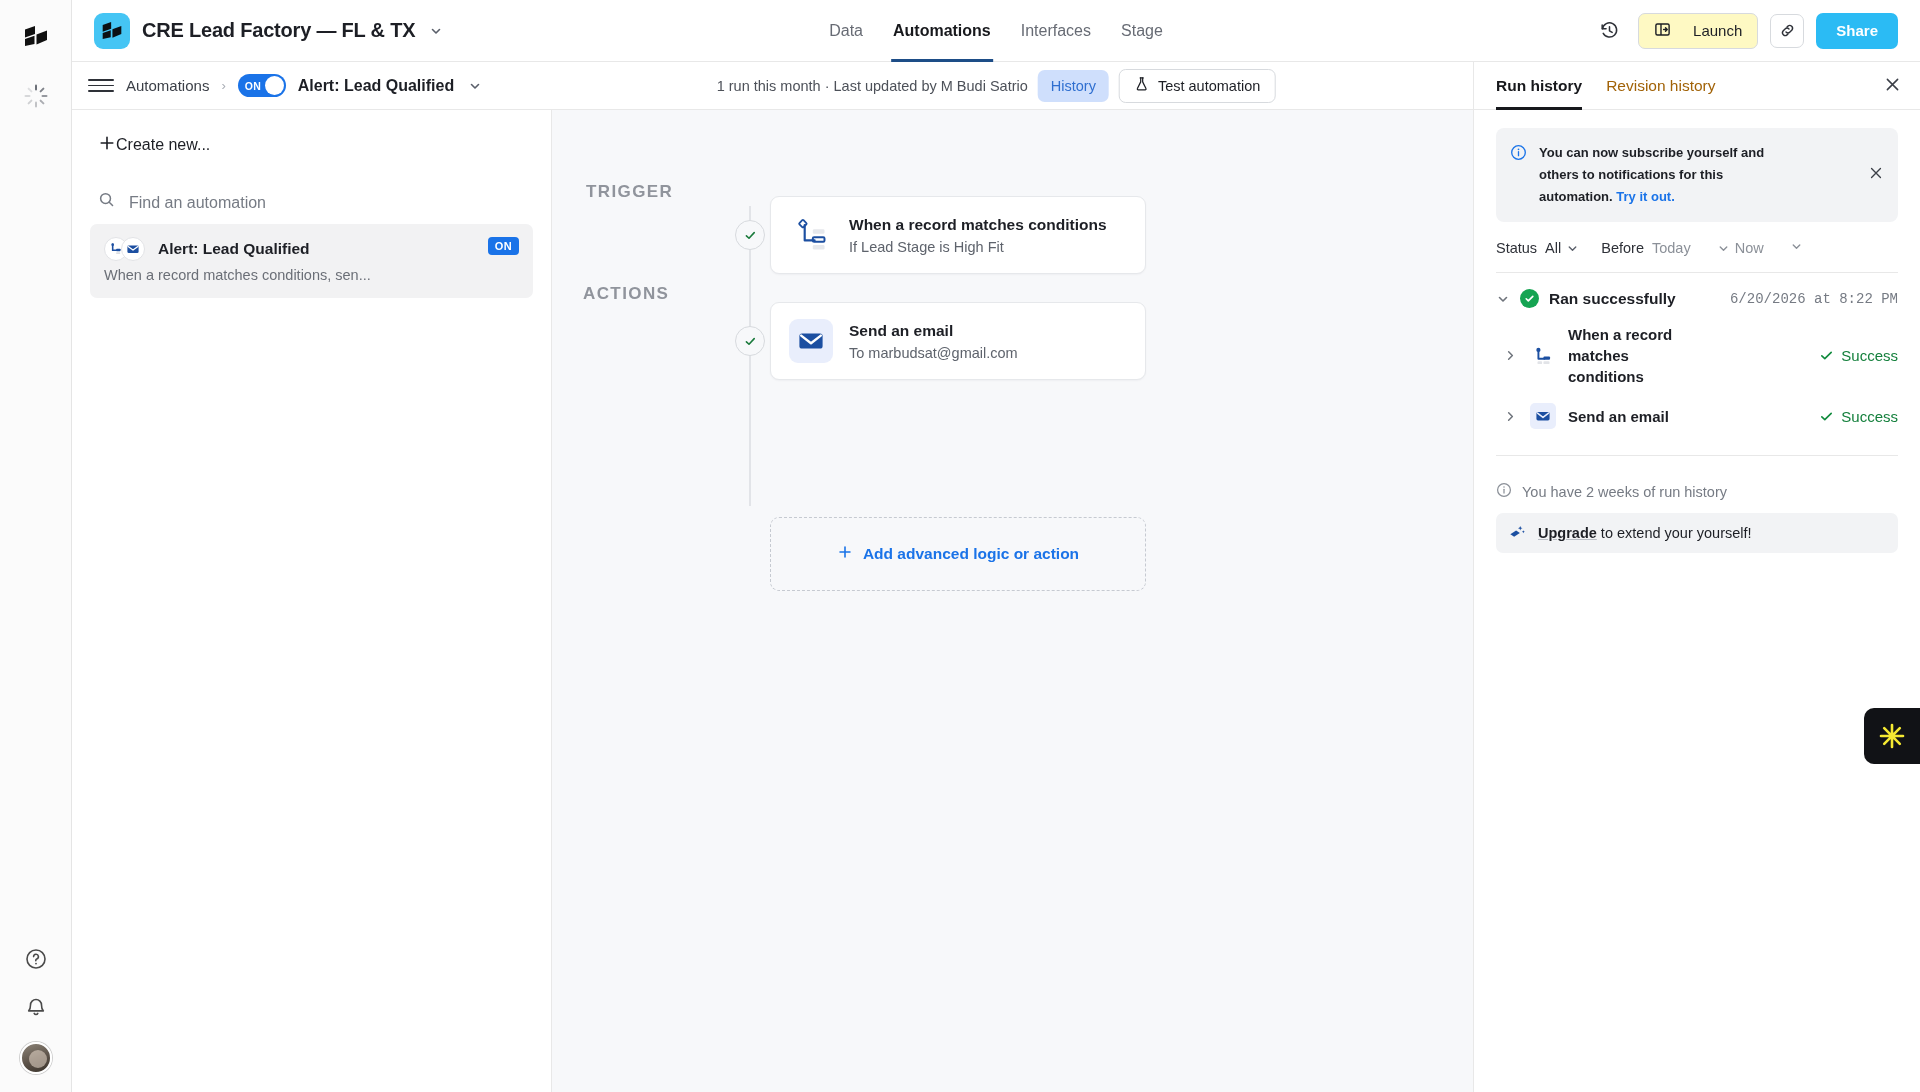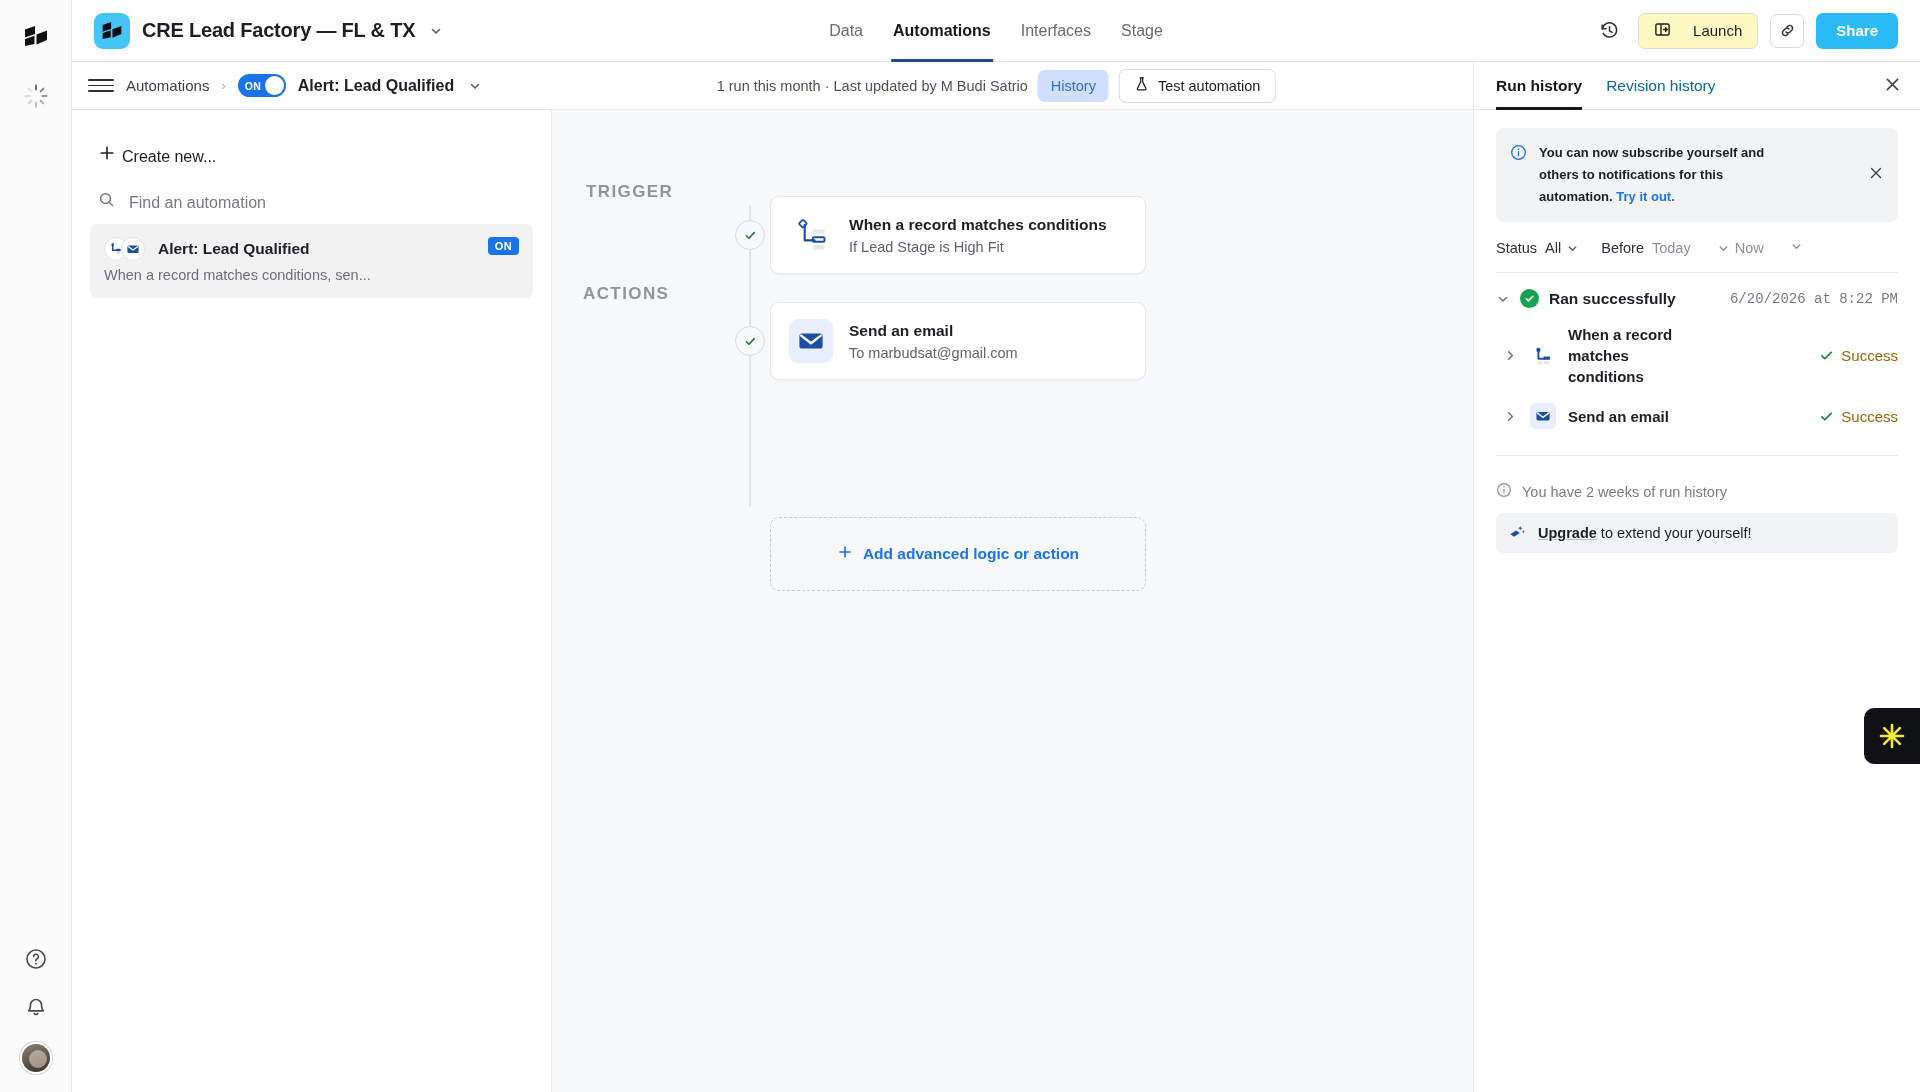--- a/index.html
+++ b/index.html
@@ -103,21 +103,21 @@
     height: 34px; padding: 0 14px; border: 1px solid #d7dade; border-radius: 7px; background: #fff;
     display: flex; align-items: center; gap: 8px; font-size: 14.5px; color: #1d1f25; cursor: pointer;
   }
 
   
   .listpanel {
     position: absolute; left: 72px; top: 110px; width: 480px; bottom: 0;
     background: #fff; border-right: 1px solid #e8e8e8; padding: 14px 18px; z-index: 2;
   }
   .create-new {
-    display: flex; align-items: flex-end; gap: 6px; height: 42px; padding: 0 8px; border-radius: 7px;
+    display: flex; align-items: center; gap: 0; height: 42px; padding: 0 8px; border-radius: 7px;
     font-size: 16px; color: #1d1f25; cursor: pointer;
   }
   .find-row {
     display: flex; align-items: flex-end; gap: 14px; height: 42px; padding: 0 8px; border-radius: 7px;
     font-size: 16px; color: #767b84; cursor: text; margin-top: 4px;
   }
   .find-row input {
     border: none; outline: none; font-size: 16px; font-family: inherit; color: #2e3138; background: transparent; width: 80%;
   }
   .find-row input::placeholder { color: #767b84; }
@@ -170,21 +170,21 @@
     border: 1px dashed #c6cad1; border-radius: 9px; display: flex; align-items: center; justify-content: center;
     gap: 10px; color: #1a73e8; font-size: 15.5px; font-weight: 600; cursor: pointer; background: transparent;
   }
 
   
   .rightpanel {
     position: absolute; right: 0; top: 62px; width: 447px; bottom: 0; background: #fff; z-index: 3;
     border-left: 1px solid #e8e8e8;
   }
   .rp-tabs { height: 48px; display: flex; align-items: center; padding: 0 22px; gap: 24px; border-bottom: 1px solid #e8e8e8; position: relative; }
-  .rp-tab { font-size: 15.5px; color: #0369a1; cursor: pointer; height: 48px; display: flex; align-items: center; position: relative; }
+  .rp-tab { font-size: 15.5px; color: #a16207; cursor: pointer; height: 48px; display: flex; align-items: center; position: relative; }
   .rp-tab.active { color: #17181c; font-weight: 700; }
   .rp-tab.active::after { content: ""; position: absolute; left: 0; right: 0; bottom: 0; height: 2.5px; background: #17181c; }
   .rp-close { position: absolute; right: 18px; top: 13px; cursor: pointer; color: #3b3f47; }
   .rp-body { padding: 18px 22px 0 22px; }
 
   .notice {
     background: #f2f3f5; border-radius: 8px; padding: 14px 14px 14px 14px; display: flex; gap: 12px; align-items: flex-start;
     position: relative;
   }
   .notice-text { font-size: 13px; line-height: 22px; color: #1d1f25; max-width: 250px; font-weight: bold; }
@@ -204,21 +204,21 @@
   .chev-sm { color: #6e737b; display: inline-flex; }
   .dot-green { width: 19px; height: 19px; border-radius: 50%; background: #15a452; display: flex; align-items: center; justify-content: center; }
   .run-title { font-size: 15.5px; font-weight: 700; color: #1d1f25; }
   .run-time { margin-left: auto; font-size: 14px; color: #767b84; font-family: "Liberation Mono", monospace; }
 
   .step-row { display: flex; align-items: center; gap: 12px; margin-top: 16px; padding-left: 8px; cursor: pointer; }
   .step-chev { color: #6e737b; width: 14px; display: flex; }
   .step-ico { width: 26px; height: 26px; display: flex; align-items: center; justify-content: center; flex: none; }
   .step-ico.mail { background: #e9eefc; border-radius: 5px; }
   .step-name { font-size: 15px; font-weight: 700; color: #1d1f25; line-height: 21px; max-width: 130px; }
-  .step-status { margin-left: auto; display: flex; align-items: center; gap: 7px; color: #a16207; font-size: 15px; }
+  .step-status { margin-left: auto; display: flex; align-items: center; gap: 7px; color: #15803d; font-size: 15px; }
 
   .hist-note { display: flex; align-items: center; gap: 10px; margin-top: 26px; font-size: 14.5px; color: #767b84; }
   .upgrade {
     margin-top: 12px; background: #f2f3f5; border-radius: 7px; height: 40px; display: flex; align-items: center;
     gap: 12px; padding: 0 12px; font-size: 14.5px; color: #1d1f25; cursor: pointer;
   }
   .upgrade u { text-decoration-color: #b9bdc4; font-weight: 700; }
 
   
   .widget {

